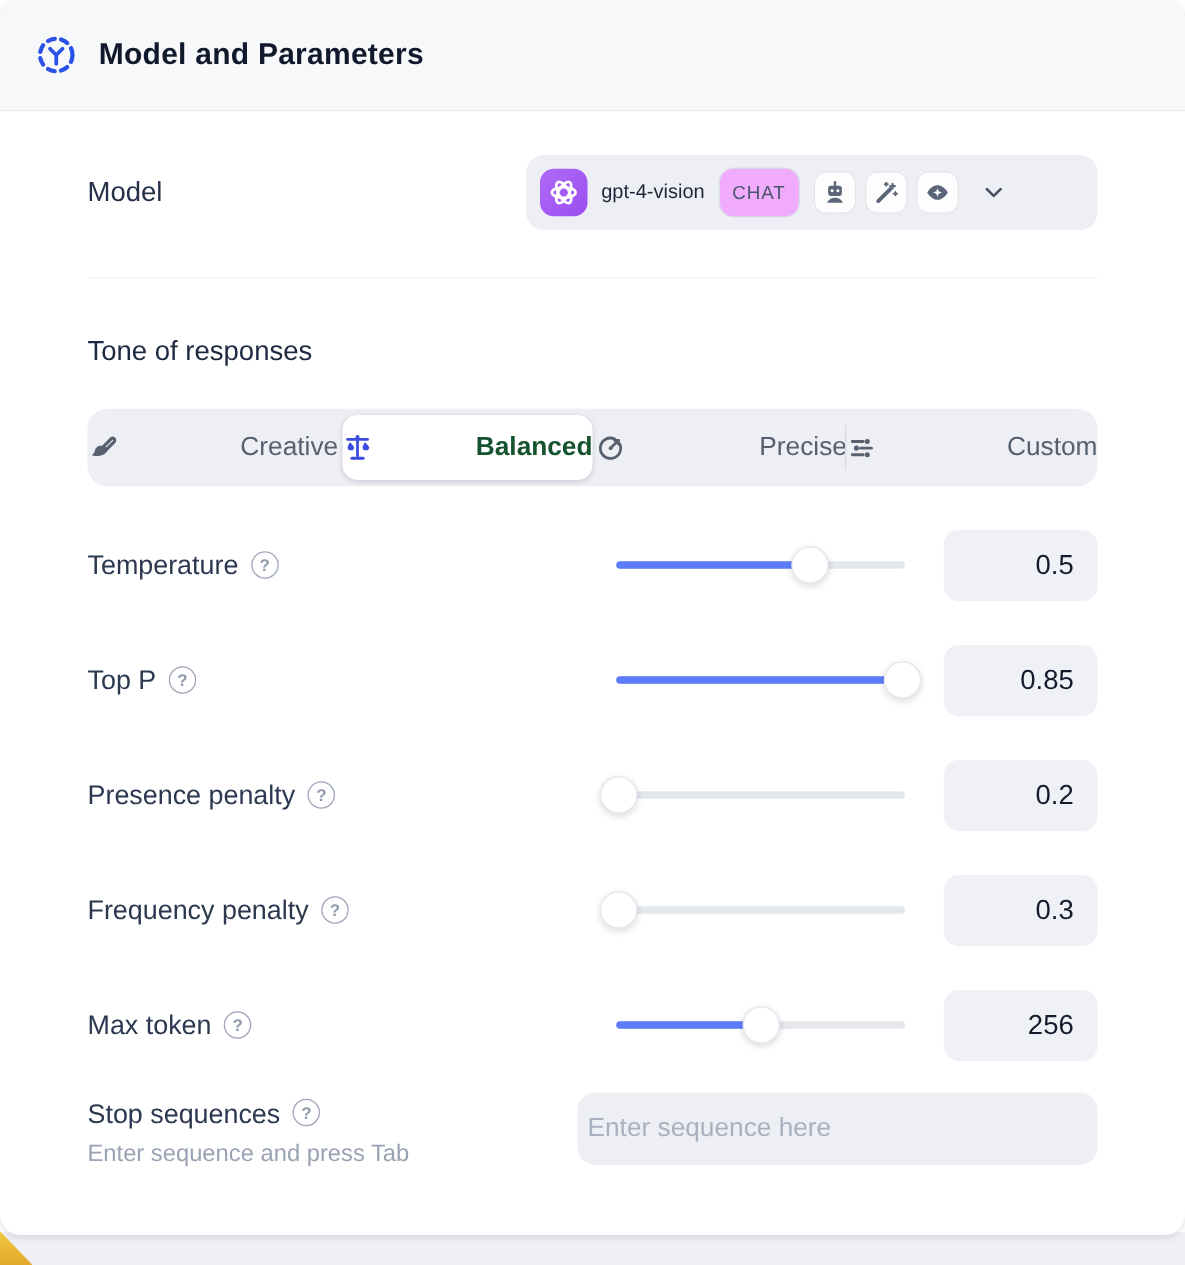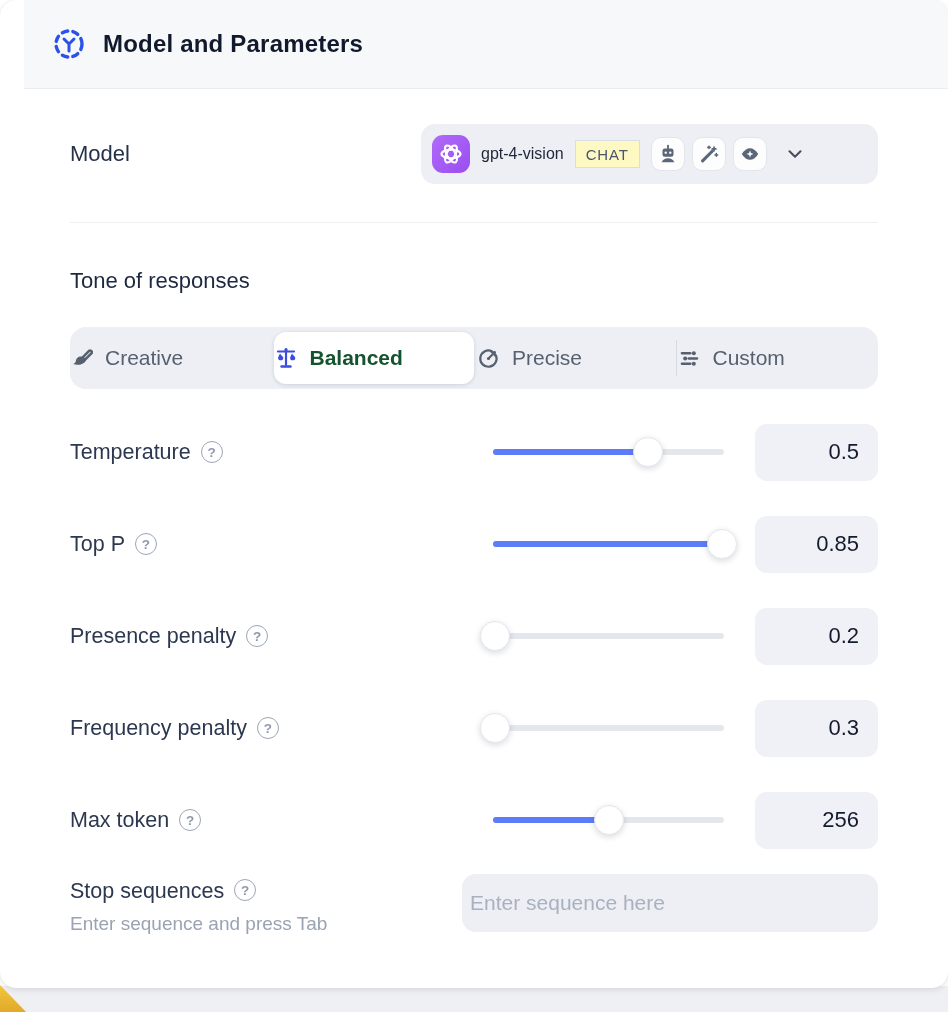--- a/index.html
+++ b/index.html
@@ -10,49 +10,49 @@
   .bottom-strip { position:absolute; left:0; right:0; bottom:0; height:26px; background:#eef0f3; }
   .yellow-wedge { position:absolute; left:0; bottom:0; width:26px; height:27px;
     background:linear-gradient(180deg,#f0c83f 0%,#e2a82a 100%);
     clip-path:polygon(0 0, 100% 100%, 0 100%); }
 
   .card { position:absolute; left:0; top:0; right:0; bottom:24px; background:#fff;
     border-radius:16px; box-shadow:0 2px 6px rgba(16,24,40,.10), 0 0 1px rgba(16,24,40,.12); overflow:hidden; }
 
   
   .hdr { height:89px; background:#f7f8fa; border-bottom:1px solid #ebedf1;
-    display:flex; align-items:center; gap:17px; padding:0 28px;margin-left:24px; }
+    display:flex; align-items:center; gap:17px; padding:0 28px; }
   .hdr-title { font-size:24px; font-weight:700; color:#111a2c; letter-spacing:.2px; }
 
   .body { padding:0 70px; }
 
   
   .model-row { margin-top:35px; display:flex; align-items:center; justify-content:space-between; }
   .field-label { font-size:22px; color:#253049; font-weight:500; }
   .model-select { width:457px; height:60px; background:#edeff4; border-radius:14px;
     display:flex; align-items:center; gap:11px; padding:0 16px 0 11px; cursor:pointer; }
   .provider-logo { width:38px; height:38px; border-radius:11px; flex:0 0 auto;
     background:linear-gradient(135deg,#b06af8 0%,#9a4ef0 100%);
     display:flex; align-items:center; justify-content:center; }
   .model-name { font-size:16px; color:#1d2638; font-weight:500; }
-  .type-badge { height:28px; padding:0 10px; background:#fef9c3; border:1px solid #d9dde4;
-    border-radius:0; display:flex; align-items:center; font-size:15px; letter-spacing:.8px;
+  .type-badge { height:40px; padding:0 10px; background:#f0abfc; border:1px solid #d9dde4;
+    border-radius:12px; display:flex; align-items:center; font-size:15px; letter-spacing:.8px;
     color:#49566b; font-weight:500; }
   .cap-chip { width:34px; height:34px; background:#fdfdfe; border:1px solid #e2e5eb; border-radius:10px;
     display:flex; align-items:center; justify-content:center; }
   .chips { display:flex; gap:7px; align-items:center; }
   .chev { margin-left:6px; display:flex; align-items:center; }
 
   .divider { height:1px; background:#eef0f3; margin-top:38px; }
 
   
   .tone-title { margin-top:45px; font-size:22px; color:#1c2940; font-weight:500; }
   .tabbar { position:relative; margin-top:33px; height:62px; background:#edeff5; border-radius:16px;
     display:flex; align-items:stretch; }
-  .tab { flex:1; display:flex; align-items:center; justify-content:flex-start; gap:12px;
+  .tab { flex:1; display:flex; align-items:center; justify-content:space-between; gap:12px;
     font-size:21px; color:#57606f; font-weight:500; cursor:pointer; border-radius:12px; }
   .tab.active { background:#ffffff; margin:5px 3px; box-shadow:0 1px 4px rgba(16,24,40,.14);
     color:#14532d; font-weight:700; }
   .tab-sep { position:absolute; left:75%; top:13px; bottom:13px; width:1px; background:#d7dae2; }
 
   
   .params { margin-top:17px; }
   .prow { height:92px; display:flex; align-items:center; }
   .prow-label { flex:1; display:flex; align-items:center; gap:10px; font-size:21.5px; color:#2c3850; font-weight:500; }
   .help { width:22px; height:22px; border-radius:50%; border:1.6px solid #9ca6b6; color:#8e99ab;

